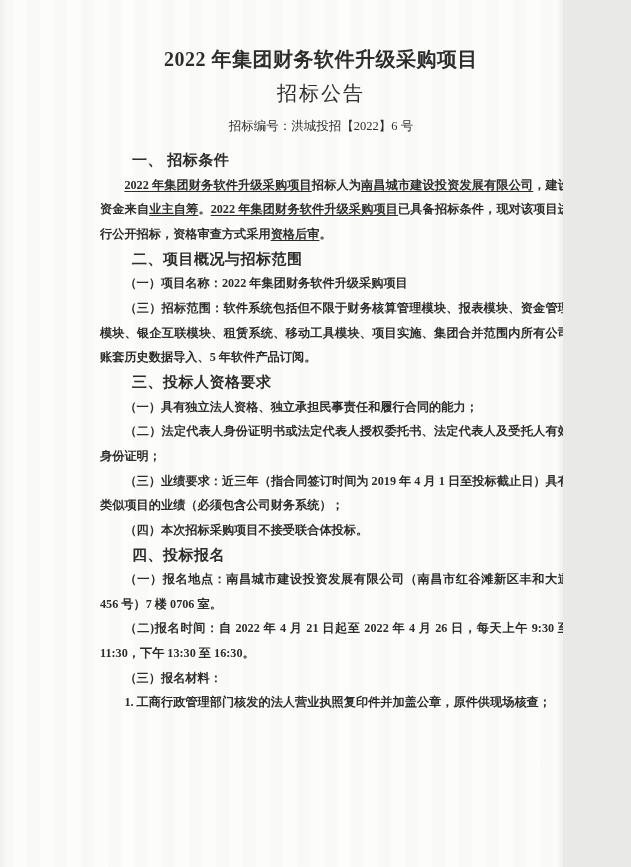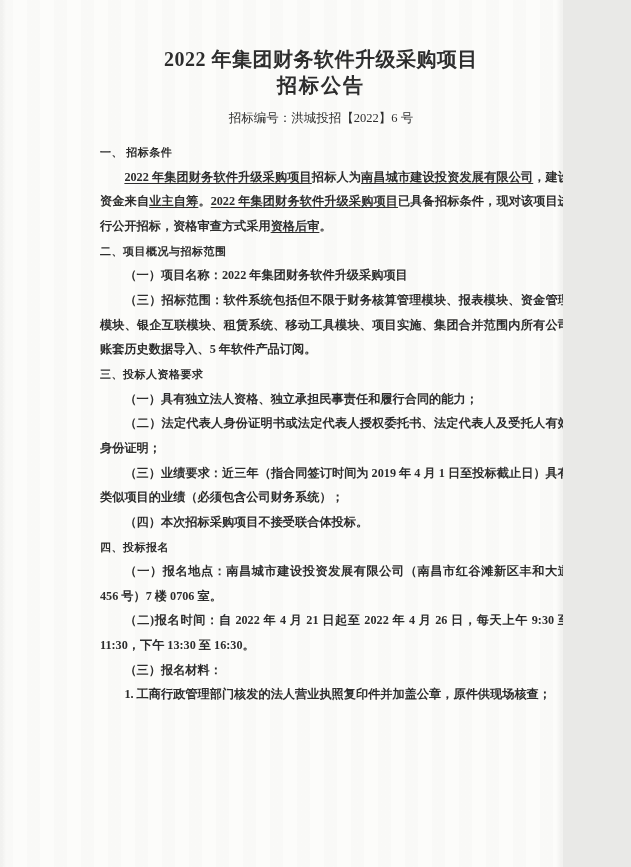--- a/index.html
+++ b/index.html
@@ -27,42 +27,44 @@
   .header-block { position: relative; left: -14px; }
   .doc-title {
     text-align: center;
     font-weight: bold;
     font-size: 20px;
     line-height: 26px;
     letter-spacing: 0.5px;
   }
   .doc-subtitle {
     text-align: center;
-    font-weight: bold;
+    font-weight: normal;
     font-size: 20px;
     letter-spacing: 2px;
     line-height: 26px;
+    margin-top: 8px;
   }
   .doc-no {
     text-align: center;
     font-size: 12.5px;
     line-height: 16px;
     margin-top: 12px;
   }
   .body-text {
     margin-top: 14px;
     font-size: 12.2px;
     line-height: 24.65px;
     text-align: justify;
   }
   .sec-heading {
-    font-size: 11px;
+    font-size: 15px;
     font-weight: bold;
     line-height: 24.65px;
     letter-spacing: 0.5px;
+    margin-left: 32px;
   }
   .para {
     margin: 0;
     text-indent: 2em;
     font-weight: bold;
   }
   .u {
     text-decoration: underline;
     text-underline-offset: 2px;
   }

